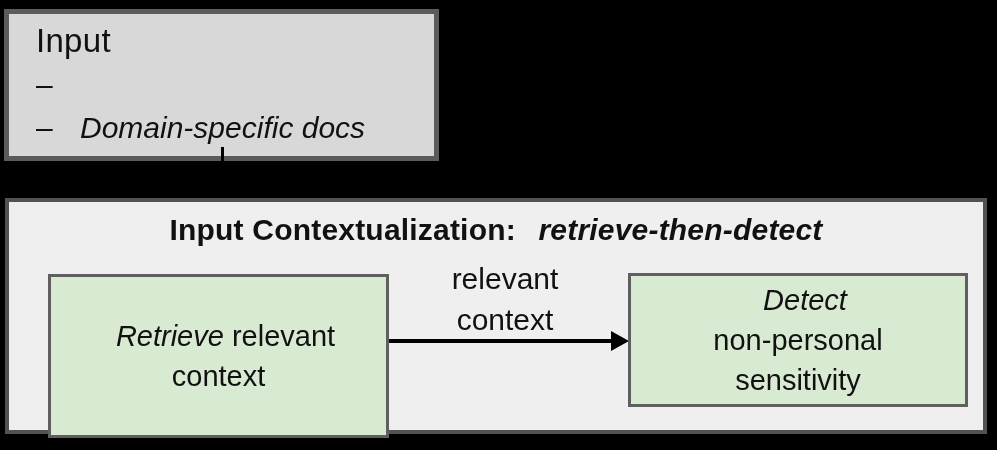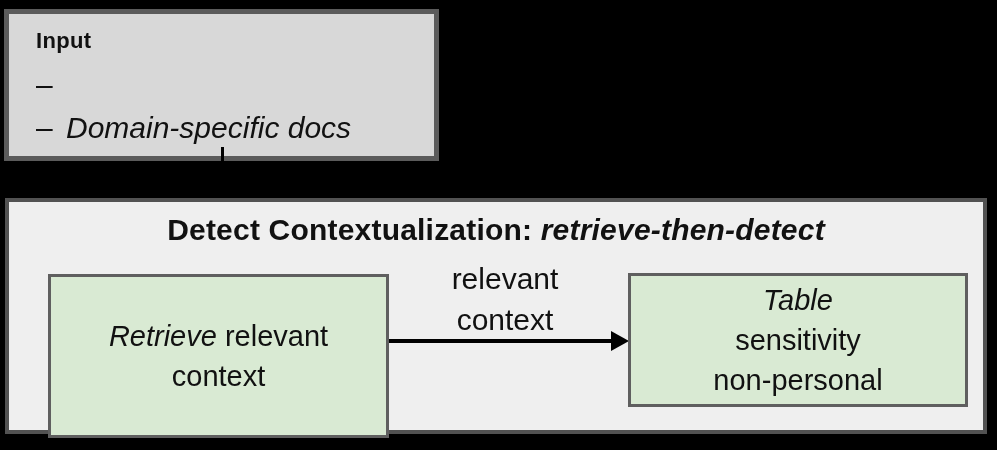--- a/index.html
+++ b/index.html
@@ -14,28 +14,28 @@
   .abs { position: absolute; box-sizing: border-box; }
 
   
   .input-card {
     left: 4px; top: 9px; width: 435px; height: 152px;
     background: #d8d8d8;
     border: 5px solid #5b5b5b;
     padding: 5px 0 0 27px;
   }
   .input-title {
-    font-size: 22px; font-weight: 700; line-height: 44px;
+    font-size: 33px; font-weight: 400; line-height: 44px;
     letter-spacing: 0.3px;
   }
   .input-item {
     display: flex; font-size: 30px; line-height: 43px;
   }
   .input-item .marker { width: 30px; flex: 0 0 30px; }
-  .italic { font-style: italic; }
+  .italic { font-style: italic; margin-left: 14px; }
 
   
   .input-connector {
     left: 221px; top: 147px; width: 3px; height: 51px;
     background: #000000;
   }
 
   
   .pipeline-card {
     left: 5px; top: 198px; width: 982px; height: 236px;
@@ -90,36 +90,36 @@
     <span class="marker">–</span>
     <span class="italic">Domain-specific docs</span>
   </div>
 </div>
 
 <div class="abs input-connector"></div>
 
 <div class="abs pipeline-card"></div>
 
 <div class="abs pipeline-title">
-  <span>Detect Contextualization:</span>
+  <span>Input Contextualization:</span>
   <span class="italic">retrieve-then-detect</span>
 </div>
 
 <div class="abs node node-retrieve">
   <div>
     <span class="italic">Retrieve</span>
     <span>relevant</span>
   </div>
   <div>context</div>
 </div>
 
 <div class="abs arrow-label">
   <div>relevant</div>
   <div>context</div>
 </div>
 <div class="abs arrow-line"></div>
 <div class="abs arrow-head"></div>
 
 <div class="abs node node-detect">
-  <div class="italic">Table</div>
+  <div class="italic">Detect</div>
+  <div>non-personal</div>
   <div>sensitivity</div>
-  <div>non-personal</div>
 </div>
 
 </body></html>

